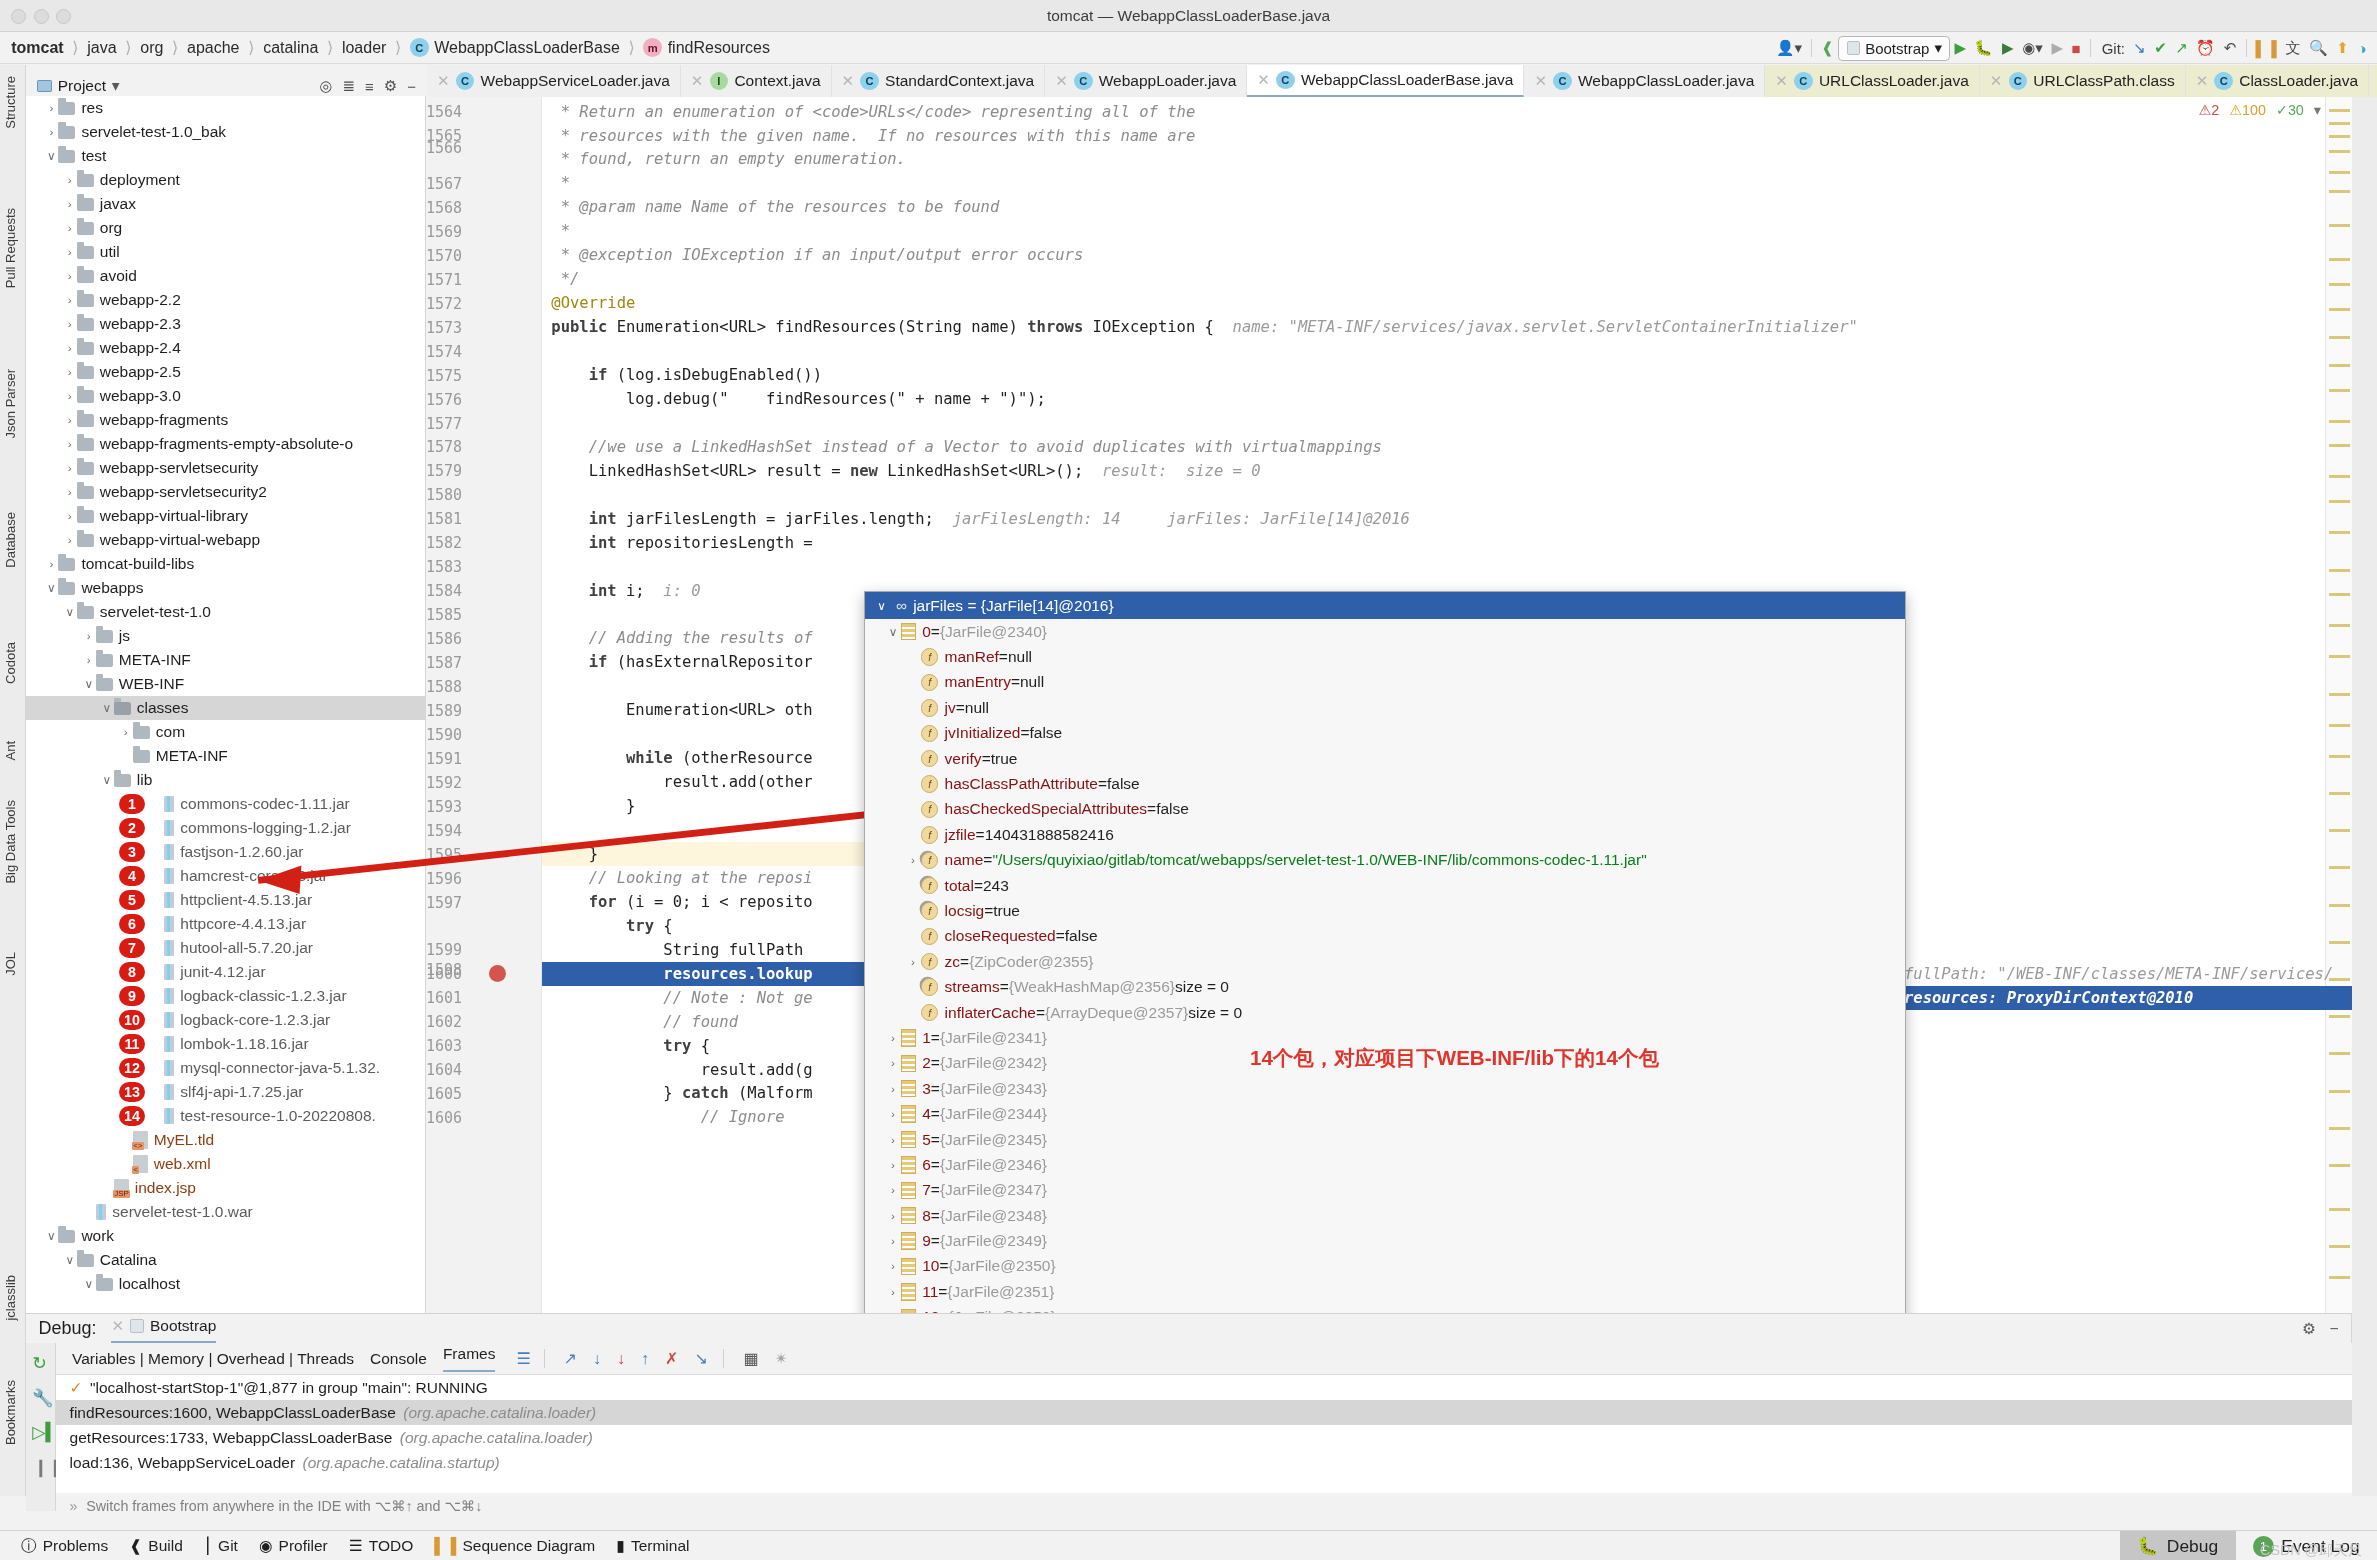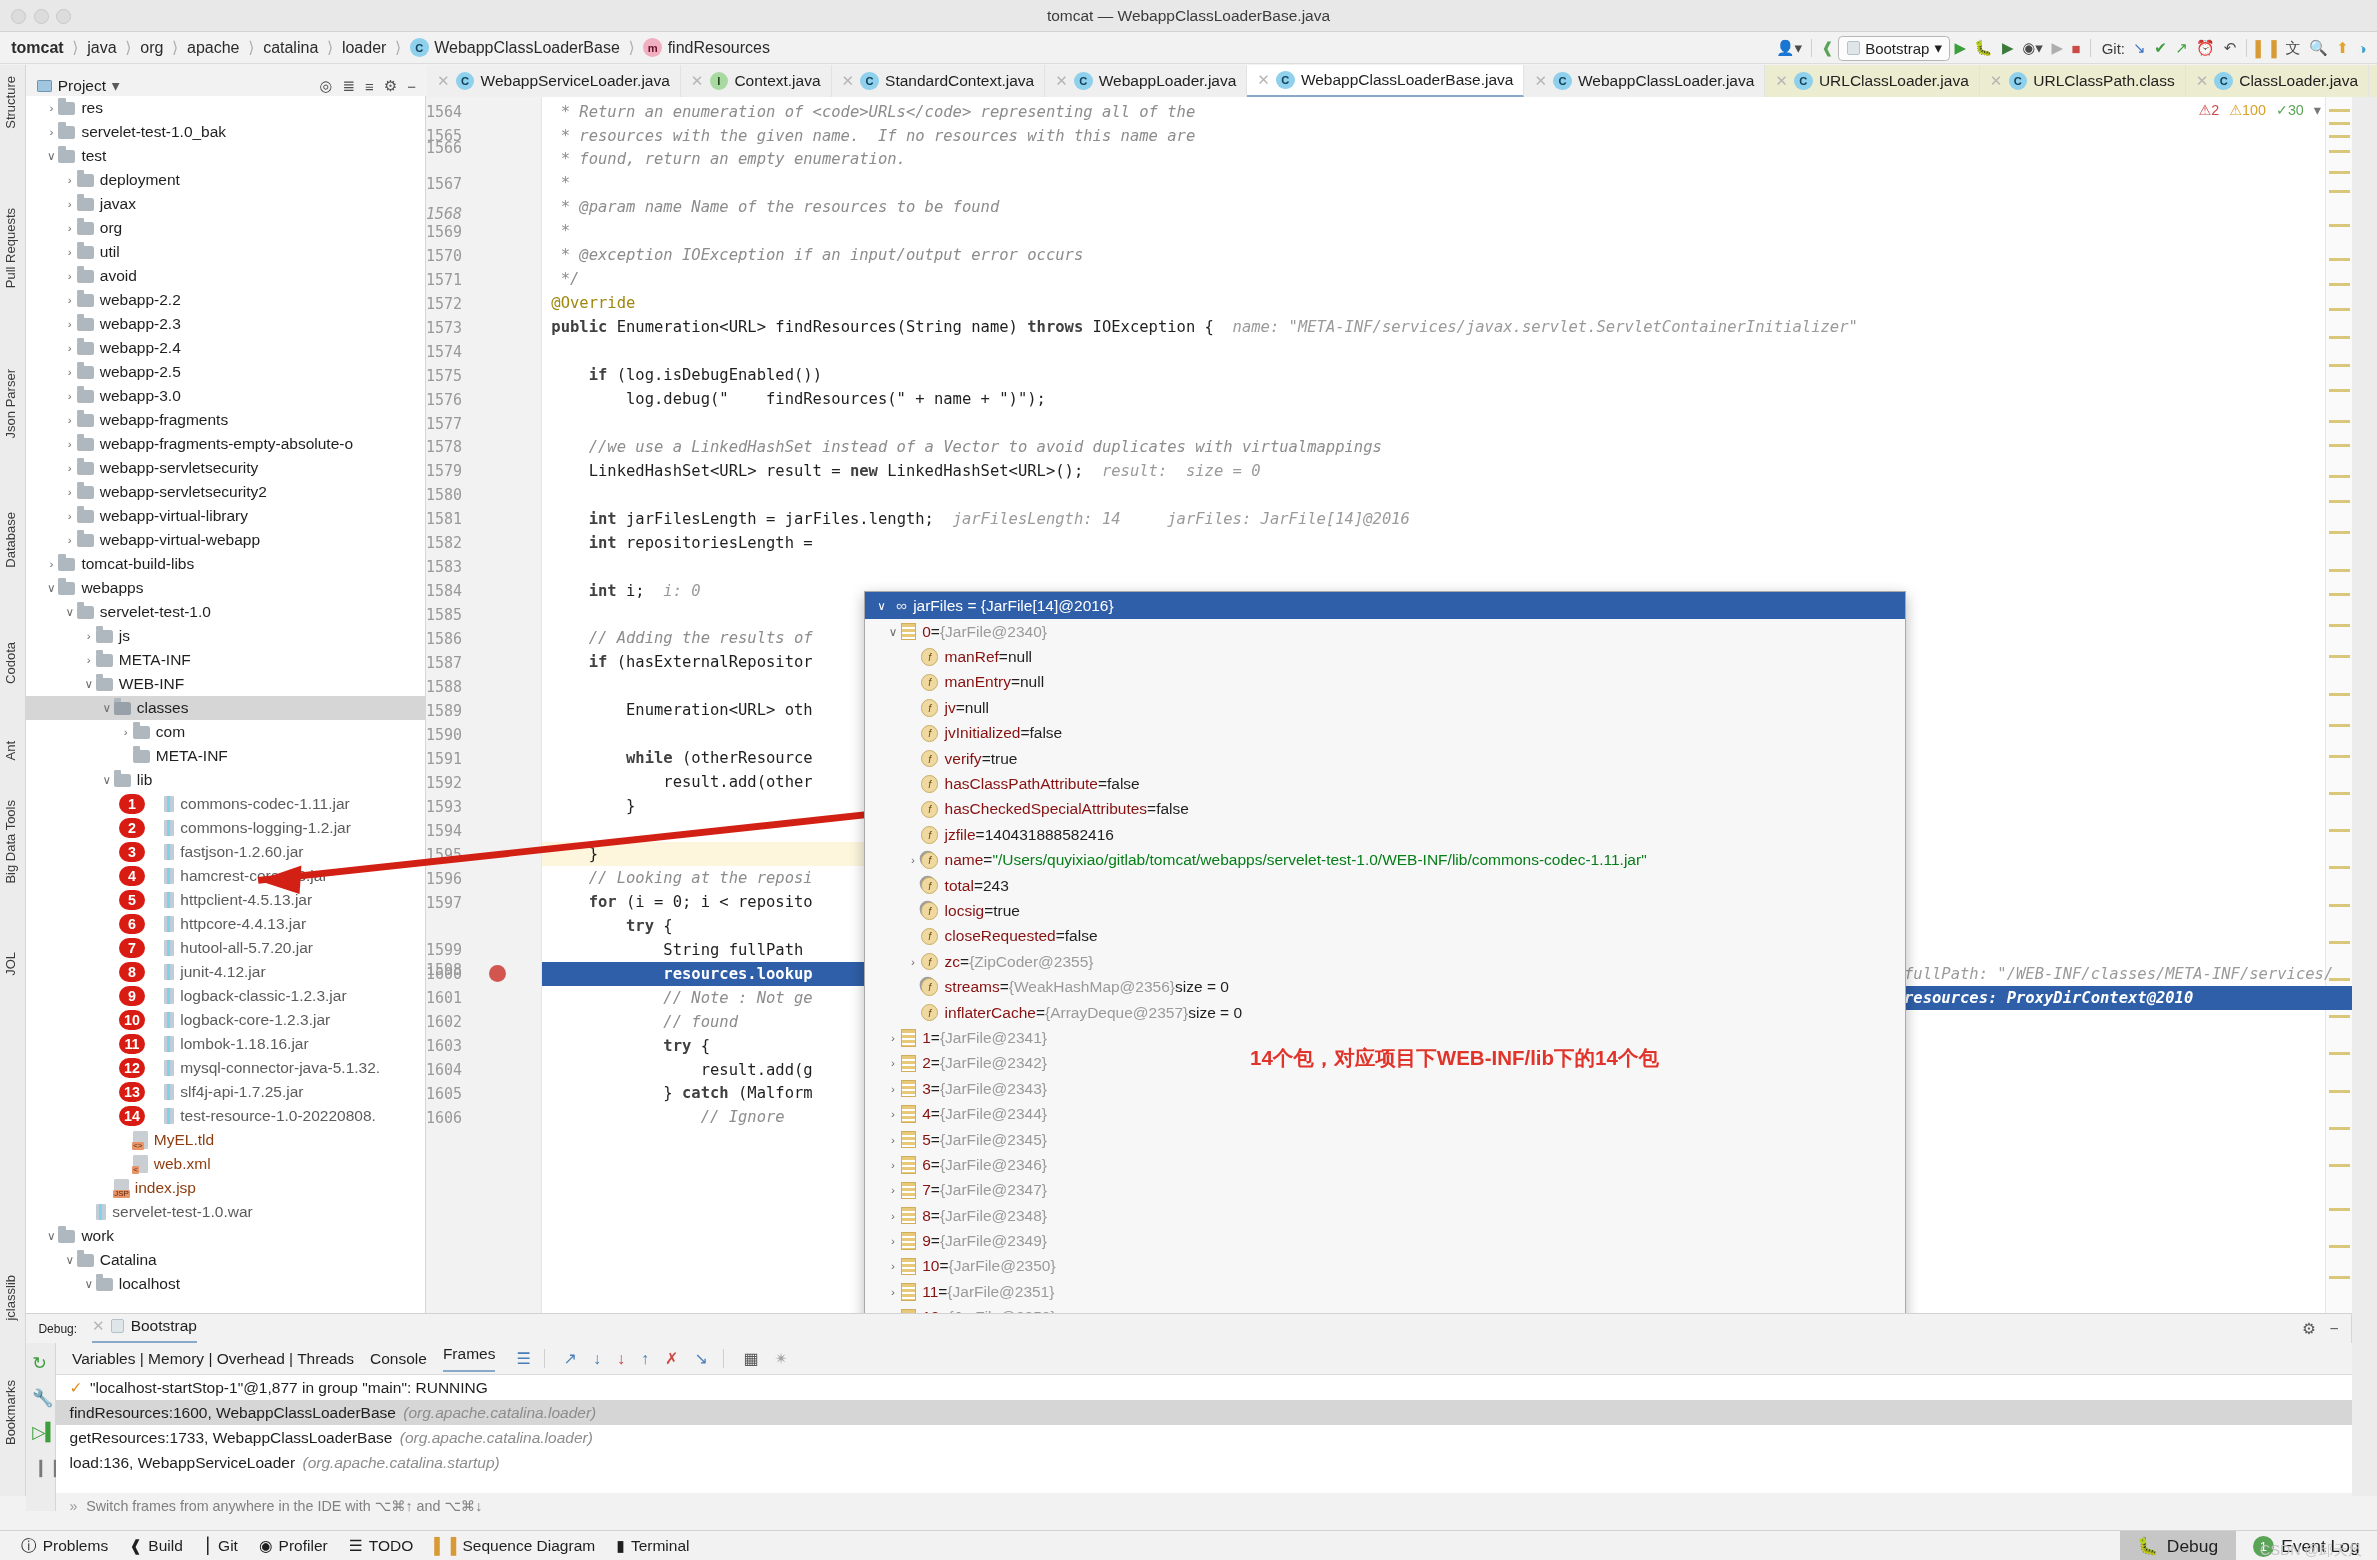--- a/index.html
+++ b/index.html
@@ -124,21 +124,21 @@
   .vref { color:#9a9a9a; }
   .vstr { color:#067d17; }
   #popup .ftr { position:absolute; left:0; bottom:0; width:1042px; height:32px; background:#f0f0f0;
      border-top:0.6px solid #d6d6d6; display:flex; align-items:center; gap:16px; padding-left:13.6px; color:#5a5a5a; font-size:16px; }
   #annot { position:absolute; left:1250px; top:1044px; font-size:20.5px; color:#e0342b; white-space:nowrap; font-weight:bold; }
   #arrow { position:absolute; left:186px; top:800px; width:763px; height:99px; pointer-events:none; }
 
   
   #dbgtitle { position:absolute; left:26px; top:1313px; width:2325px; height:30px; background:#f2f2f2;
      display:flex; align-items:center; border-top:0.6px solid #d2d2d2; }
-  #dbgtitle .t { margin-left:12.4px; font-size:12px; }
+  #dbgtitle .t { margin-left:12.4px; font-size:18px; }
   #dbgtitle .tabitem { display:flex; align-items:center; gap:6.2px; margin-left:15px; font-size:15.5px; padding-bottom:2.5px; border-bottom:2.5px solid #8aa8c8; height:28.5px; }
   #dbgtitle .right { margin-left:auto; margin-right:12.4px; display:flex; gap:13.6px; color:#5a5a5a; font-size:15.5px; }
 
   #dbgtoolbar { position:absolute; left:56px; top:1343px; width:2296px; height:32px; background:#f2f2f2;
      display:flex; align-items:center; border-bottom:0.6px solid #dcdcdc; }
   .dtab { font-size:15.5px; margin-left:16px; color:#1f1f1f; }
   .dtab.sel { border-bottom:2.5px solid #8aa8c8; padding-bottom:6.2px; }
   #dbgrail { position:absolute; left:26px; top:1343px; width:30px; height:168px; background:#ececec; border-right:0.6px solid #d6d6d6; }
   #frames { position:absolute; left:56px; top:1375px; width:2296px; height:118px; background:#ffffff; }
   .frow { height:25px; display:flex; align-items:center; font-size:15.5px; padding-left:13.6px; white-space:nowrap; }
@@ -639,21 +639,21 @@
       <span class="xmark">✕</span>
     </div>
   </div>
 
 <div id="editor">
   <div id="gutter">
       <div class="lnum" style="top: 6.2px;">1564</div>
       <div class="lnum" style="top: 30px;">1565</div>
       <div class="lnum" style="top: 42px;">1566</div>
       <div class="lnum" style="top: 78px;">1567</div>
-      <div class="lnum" style="top: 108px; font-style: italic;">1568</div>
+      <div class="lnum" style="top: 102px;">1568</div>
       <div class="lnum" style="top: 126px;">1569</div>
       <div class="lnum" style="top: 150px;">1570</div>
       <div class="lnum" style="top: 174px;">1571</div>
       <div class="lnum" style="top: 198px;">1572</div>
       <div class="lnum" style="top: 222px;">1573</div>
       <div class="lnum" style="top: 246px;">1574</div>
       <div class="lnum" style="top: 270px;">1575</div>
       <div class="lnum" style="top: 294px;">1576</div>
       <div class="lnum" style="top: 318px;">1577</div>
       <div class="lnum" style="top: 341px;">1578</div>

